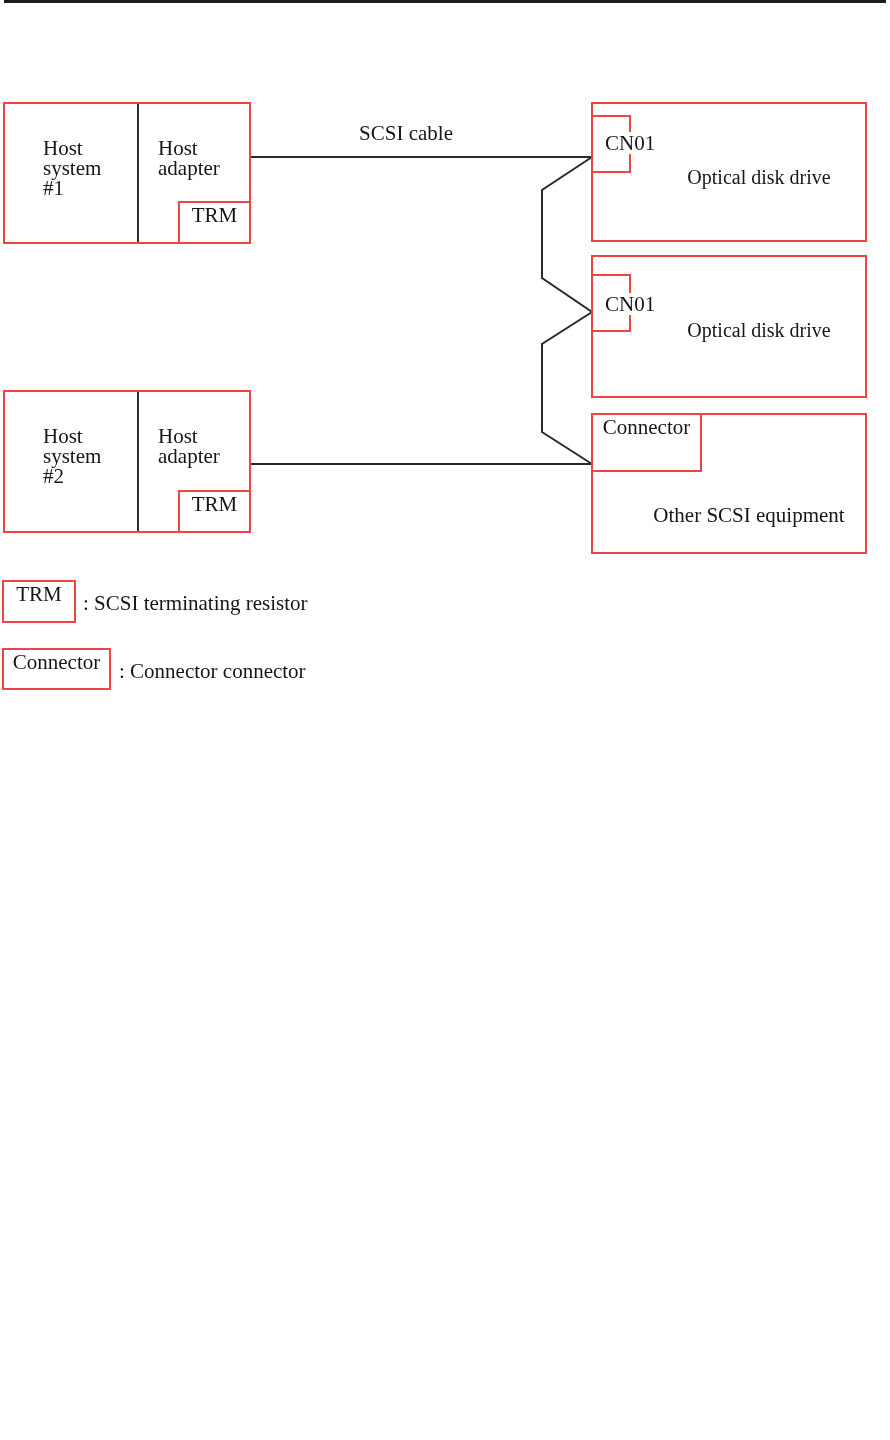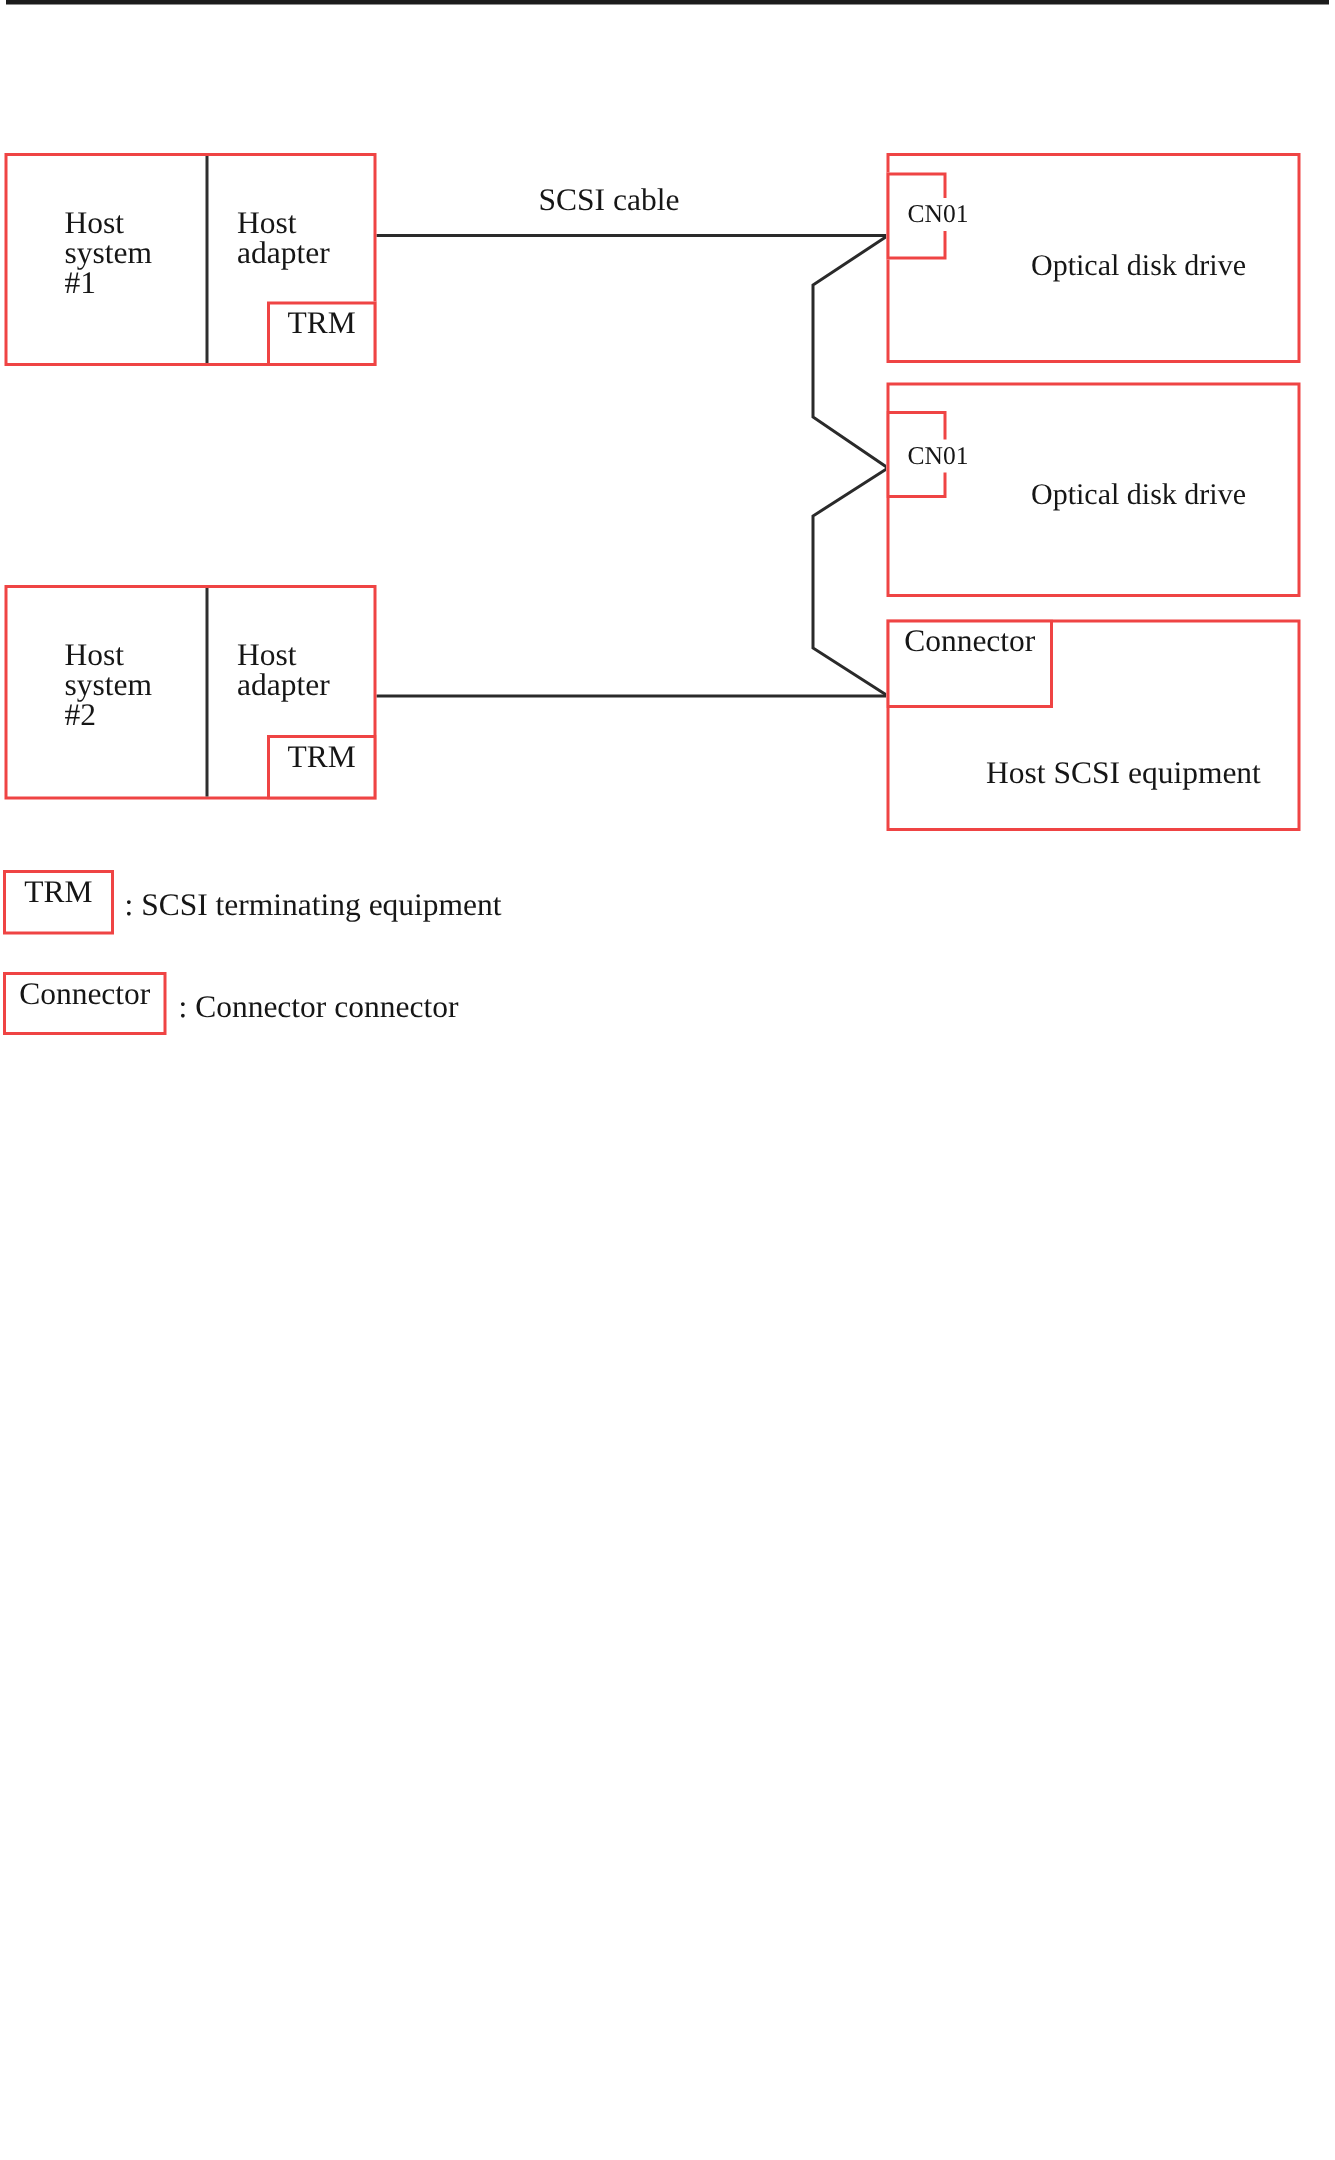--- a/index.html
+++ b/index.html
@@ -88,21 +88,21 @@
   
   .drive1 { left: 591px; top: 102px; width: 276px; height: 140px; }
   .drive2 { left: 591px; top: 255px; width: 276px; height: 143px; }
   .equip  { left: 591px; top: 413px; width: 276px; height: 141px; }
 
   .cn-box-1 { left: -2px; top: 11px; width: 40px; height: 58px; }
   .cn-box-2 { left: -2px; top: 17px; width: 40px; height: 58px; }
   .cn-label {
     position: absolute;
     left: 9px;
-    font-size: 17px;
+    font-size: 21px;
     line-height: 22px;
     background: #ffffff;
     padding: 0 3px;
     white-space: nowrap;
   }
   .cn-label-1 { top: 28px; }
   .cn-label-2 { top: 36px; }
   .drive-label {
     position: absolute;
     left: 60px;
@@ -187,27 +187,27 @@
   <div class="box drive2">
     <div class="box cn-box-2"></div>
     <div class="cn-label cn-label-2">CN01</div>
     <div class="drive-label">Optical disk drive</div>
   </div>
 
   <div class="box equip">
     <div class="box connector-box centered">
       <span>Connector</span>
     </div>
-    <div class="equip-label">Host SCSI equipment</div>
+    <div class="equip-label">Other SCSI equipment</div>
   </div>
 
   <div class="box legend-trm-box centered">
     <span>TRM</span>
   </div>
-  <div class="legend-caption trm">: SCSI terminating equipment</div>
+  <div class="legend-caption trm">: SCSI terminating resistor</div>
 
   <div class="box legend-conn-box centered">
     <span>Connector</span>
   </div>
   <div class="legend-caption conn">: Connector connector</div>
 
   <div class="rule bottom"></div>
 
 </div>
 

